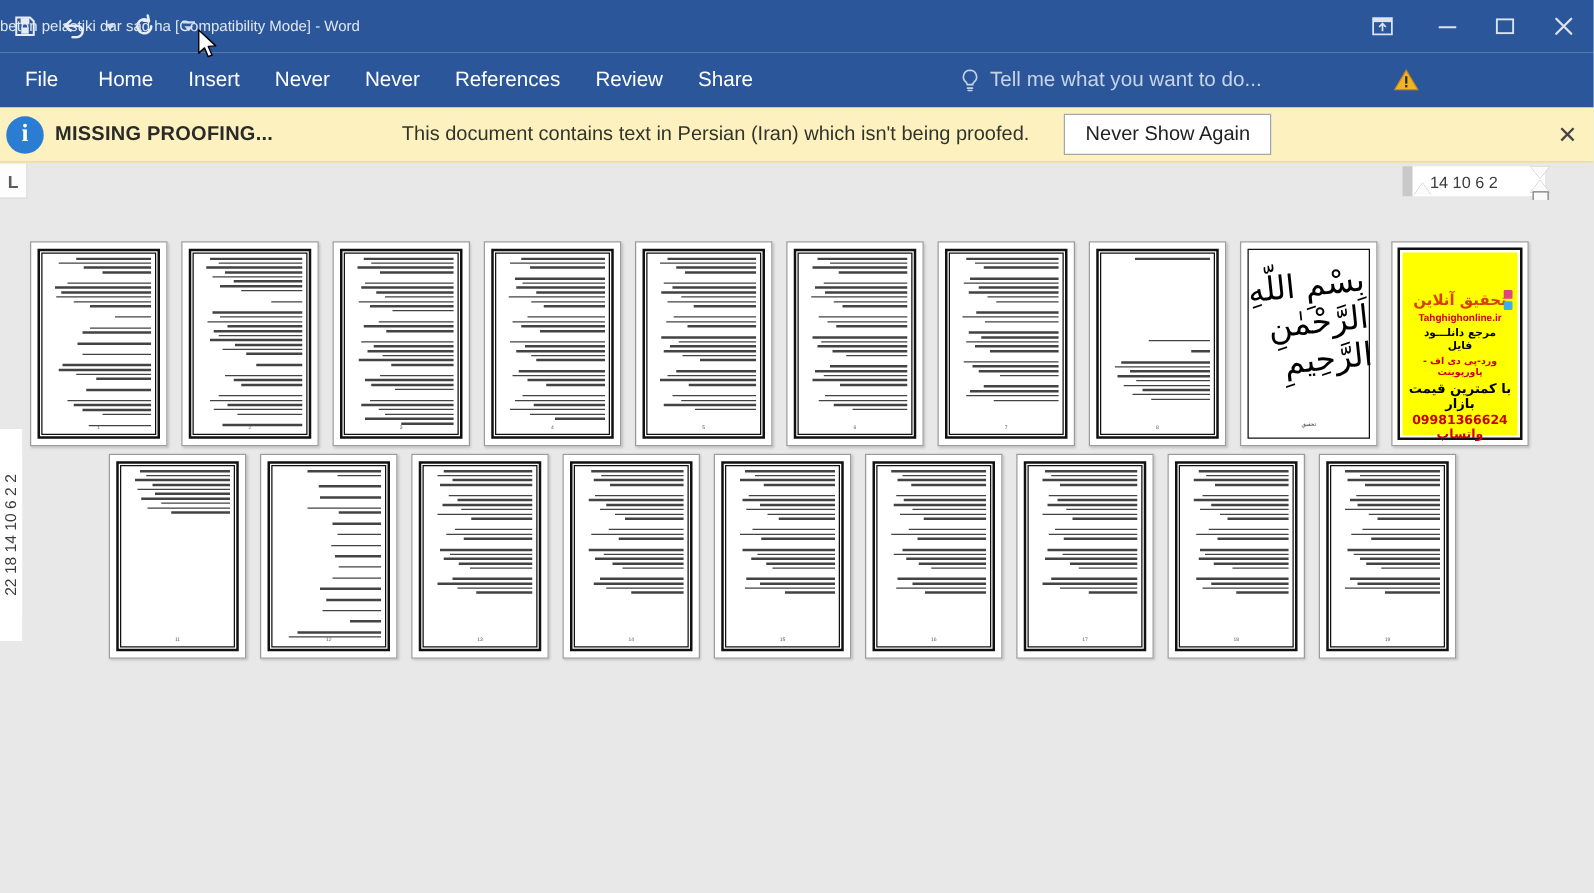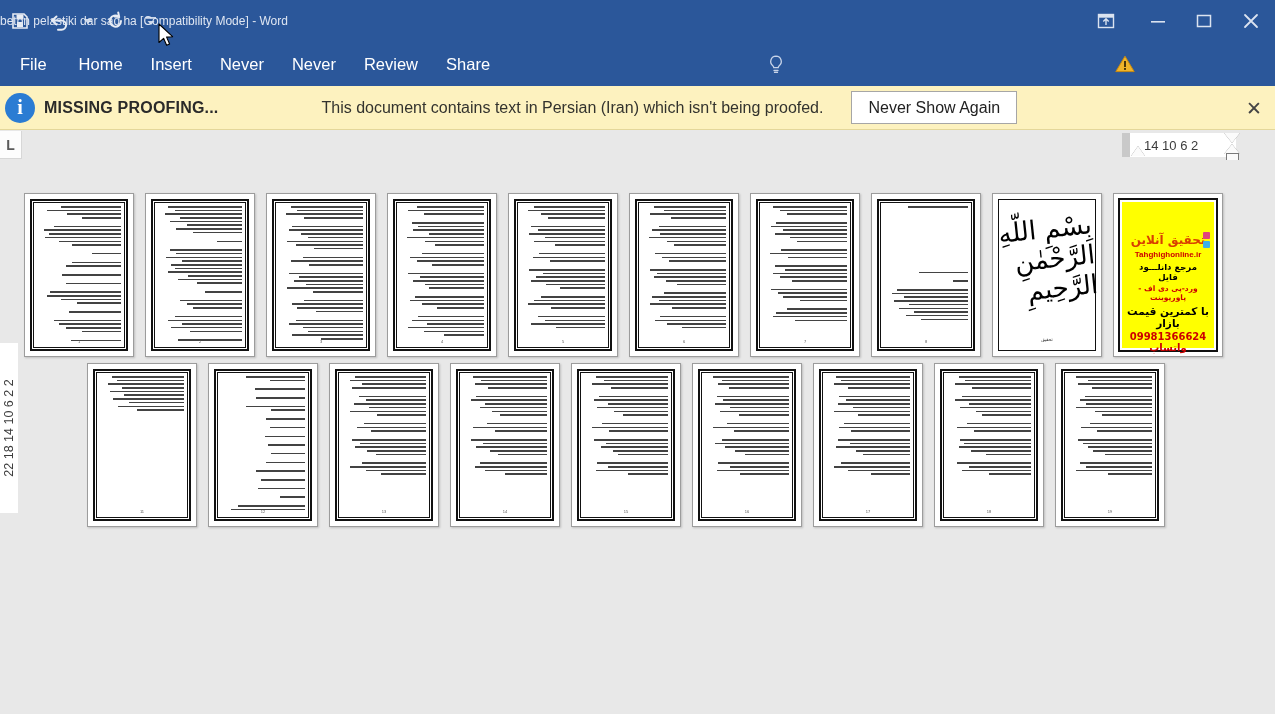--- a/index.html
+++ b/index.html
@@ -301,31 +301,33 @@
     </div>
   </div>
 
   <div class="ribbon">
     <div class="tabs">
       <div class="tab file">File</div>
       <div class="tab">Home</div>
       <div class="tab">Insert</div>
       <div class="tab">Never</div>
       <div class="tab">Never</div>
+      <div class="tab">References</div>
       <div class="tab">Review</div>
       <div class="tab">Share</div>
     </div>
 
     <div class="tellme">
       <span class="bulb">
         <svg width="16" height="19" viewBox="0 0 16 19" aria-hidden="true">
           <path d="M8 1.2 a5.3 5.3 0 0 0 -3.2 9.5 c.7.6 1 1.2 1 2 h4.4 c0-.8.3-1.4 1-2 A5.3 5.3 0 0 0 8 1.2z" fill="none" stroke="#c7d3e8" stroke-width="1.3"></path>
           <path d="M6 15.5 h4 M6.5 17.4 h3" stroke="#c7d3e8" stroke-width="1.3" stroke-linecap="round"></path>
         </svg>
       </span>
+      <span>Tell me what you want to do...</span>
     </div>
 
     <div class="warn-icon">
       <svg width="22" height="20" viewBox="0 0 22 20" aria-hidden="true">
         <path d="M11 2.2 L20.2 17.6 H1.8 Z" fill="#f0b429" stroke="#c98a10" stroke-width="1"></path>
         <rect x="10.1" y="7" width="1.8" height="6" fill="#3a2a05"></rect>
         <rect x="10.1" y="14" width="1.8" height="1.9" fill="#3a2a05"></rect>
       </svg>
     </div>
 

